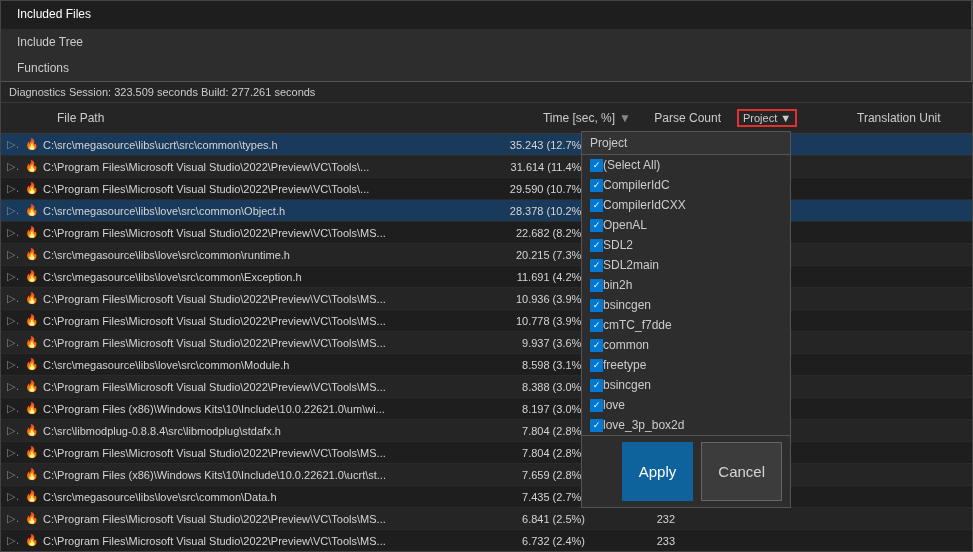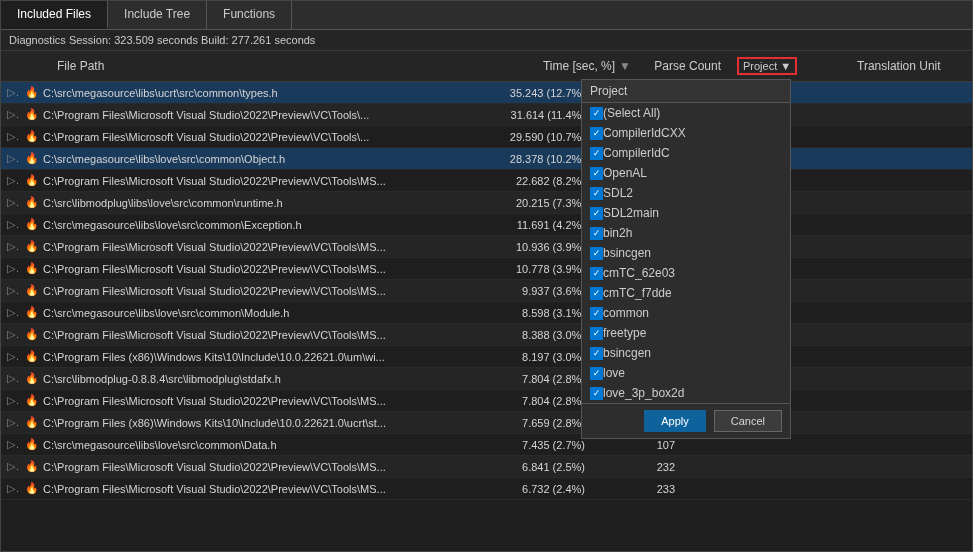--- a/index.html
+++ b/index.html
@@ -18,20 +18,21 @@
       display: flex;
       flex-direction: column;
       border: 1px solid #444;
     }
     
     .tabs {
       display: flex;
       background: #2d2d2d;
       border-bottom: 1px solid #555;
       flex-shrink: 0;
+      flex-direction: column;
     }
     .tab {
       padding: 6px 16px;
       cursor: pointer;
       color: #ccc;
       border-right: 1px solid #555;
       font-size: 12px;
     }
     .tab.active {
       background: #1e1e1e;
@@ -182,23 +183,23 @@
     }
     .dropdown-footer {
       display: flex;
       justify-content: flex-end;
       gap: 8px;
       padding: 6px 8px;
       border-top: 1px solid #555;
       background: #2d2d2d;
     }
     .btn {
-      padding: 4px 16px;
+      padding: 20px 16px;
       cursor: pointer;
-      font-size: 11px;
+      font-size: 15px;
       border: 1px solid #666;
       background: #3c3c3c;
       color: #d4d4d4;
     }
     .btn.primary {
       background: #0e639c;
       border-color: #0e639c;
       color: #fff;
     }
     
@@ -272,21 +273,21 @@
           <div class="table-row">
     <div class="row-cell row-expand">▷</div>
     <div class="row-cell row-icon">🔥</div>
     <div class="row-cell row-filepath">C:\Program Files\Microsoft Visual Studio\2022\Preview\VC\Tools\MS...</div>
     <div class="row-cell row-time">22.682 (8.2%)</div>
     <div class="row-cell row-parsecount">232</div>
   </div>
           <div class="table-row">
     <div class="row-cell row-expand">▷</div>
     <div class="row-cell row-icon">🔥</div>
-    <div class="row-cell row-filepath">C:\src\libmodplug\libs\love\src\common\runtime.h</div>
+    <div class="row-cell row-filepath">C:\src\megasource\libs\love\src\common\runtime.h</div>
     <div class="row-cell row-time">20.215 (7.3%)</div>
     <div class="row-cell row-parsecount">105</div>
   </div>
           <div class="table-row">
     <div class="row-cell row-expand">▷</div>
     <div class="row-cell row-icon">🔥</div>
     <div class="row-cell row-filepath">C:\src\megasource\libs\love\src\common\Exception.h</div>
     <div class="row-cell row-time">11.691 (4.2%)</div>
     <div class="row-cell row-parsecount">211</div>
   </div>
@@ -379,49 +380,45 @@
 
     <div class="dropdown-overlay">
       <div class="dropdown-header">Project</div>
       <div class="dropdown-list" id="dropdown-list">
       <div class="dropdown-item">
             <div class="checkbox checked"></div>
             <span>(Select All)</span>
           </div>
           <div class="dropdown-item">
             <div class="checkbox checked"></div>
+            <span>CompilerIdC</span>
+          </div>
+          <div class="dropdown-item">
+            <div class="checkbox checked"></div>
             <span>CompilerIdCXX</span>
           </div>
           <div class="dropdown-item">
             <div class="checkbox checked"></div>
-            <span>CompilerIdC</span>
-          </div>
-          <div class="dropdown-item">
-            <div class="checkbox checked"></div>
             <span>OpenAL</span>
           </div>
           <div class="dropdown-item">
             <div class="checkbox checked"></div>
             <span>SDL2</span>
           </div>
           <div class="dropdown-item">
             <div class="checkbox checked"></div>
             <span>SDL2main</span>
           </div>
           <div class="dropdown-item">
             <div class="checkbox checked"></div>
             <span>bin2h</span>
           </div>
           <div class="dropdown-item">
             <div class="checkbox checked"></div>
             <span>bsincgen</span>
-          </div>
-          <div class="dropdown-item">
-            <div class="checkbox checked"></div>
-            <span>cmTC_62e03</span>
           </div>
           <div class="dropdown-item">
             <div class="checkbox checked"></div>
             <span>cmTC_f7dde</span>
           </div>
           <div class="dropdown-item">
             <div class="checkbox checked"></div>
             <span>common</span>
           </div>
           <div class="dropdown-item">

